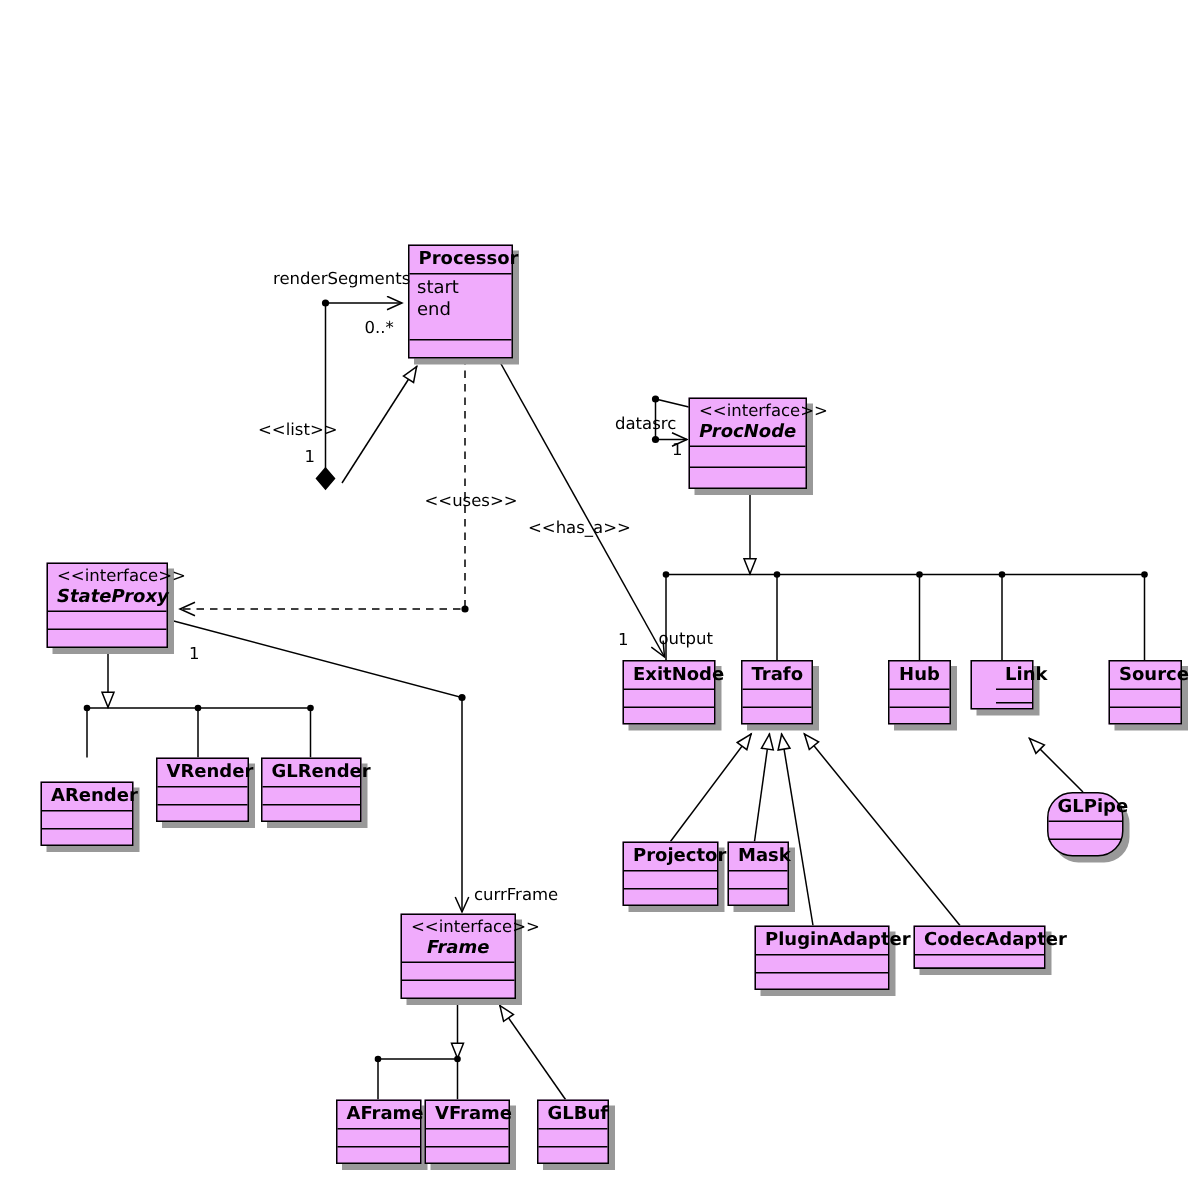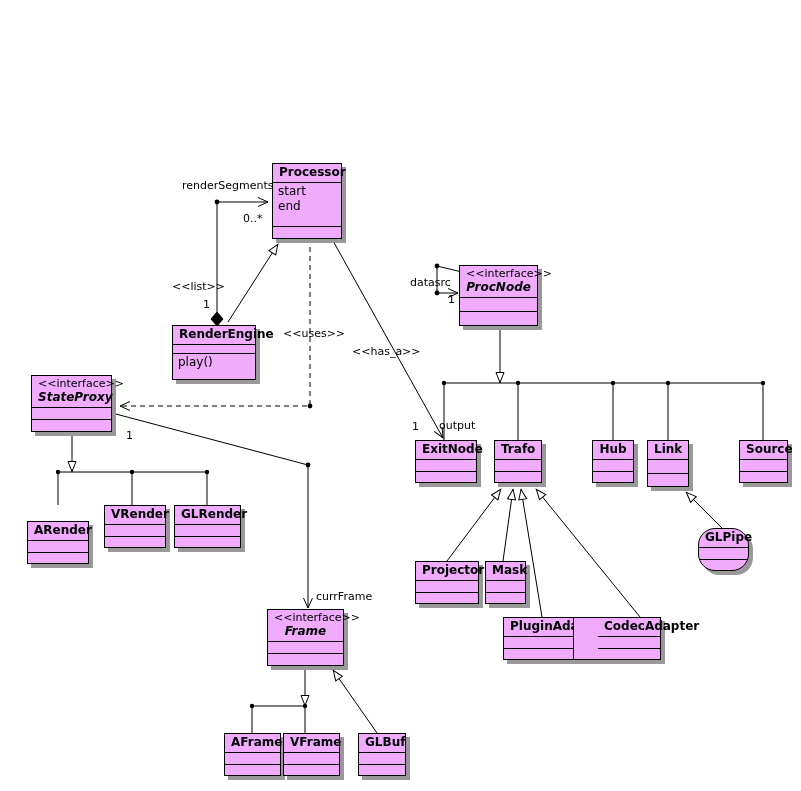--- a/index.html
+++ b/index.html
@@ -210,27 +210,20 @@
 
   <div class="uml-class" style="left:272px; top:163px; width:70px; height:76px;">
     <div class="cls-header">Processor</div>
     <div class="cls-compartment cls-sep">
       <span class="member">start</span>
       <span class="member">end</span>
     </div>
     <div class="cls-compartment cls-sep empty"></div>
   </div>
 
-  <div class="uml-class" style="left:172px; top:325px; width:84px; height:55px;">
-    <div class="cls-header">RenderEngine</div>
-    <div class="cls-compartment cls-sep empty"></div>
-    <div class="cls-compartment cls-sep">
-      <span class="member">play()</span>
-    </div>
-  </div>
 
   <div class="uml-class" style="left:31px; top:375px; width:81px; height:57px;">
     <div class="cls-header iface">
       <span class="stereo">&lt;&lt;interface&gt;&gt;</span>
       <span class="iface-name">StateProxy</span>
     </div>
     <div class="cls-compartment cls-sep empty"></div>
     <div class="cls-compartment cls-sep empty"></div>
   </div>
 
@@ -272,21 +265,21 @@
     <div class="cls-compartment cls-sep empty"></div>
     <div class="cls-compartment cls-sep empty"></div>
   </div>
 
   <div class="uml-class" style="left:592px; top:440px; width:42px; height:43px;">
     <div class="cls-header">Hub</div>
     <div class="cls-compartment cls-sep empty"></div>
     <div class="cls-compartment cls-sep empty"></div>
   </div>
 
-  <div class="uml-class" style="left:647px; top:440px; width:42px; height:47px;">
+  <div class="uml-class" style="left:647px; top:440px; width:42px; height:33px;padding-left:16px;">
     <div class="cls-header">Link</div>
     <div class="cls-compartment cls-sep empty"></div>
     <div class="cls-compartment cls-sep empty"></div>
   </div>
 
   <div class="uml-class" style="left:739px; top:440px; width:49px; height:43px;">
     <div class="cls-header">Source</div>
     <div class="cls-compartment cls-sep empty"></div>
     <div class="cls-compartment cls-sep empty"></div>
   </div>
@@ -308,21 +301,21 @@
     <div class="cls-compartment cls-sep empty"></div>
     <div class="cls-compartment cls-sep empty"></div>
   </div>
 
   <div class="uml-class" style="left:503px; top:617px; width:90px; height:43px;">
     <div class="cls-header">PluginAdapter</div>
     <div class="cls-compartment cls-sep empty"></div>
     <div class="cls-compartment cls-sep empty"></div>
   </div>
 
-  <div class="uml-class" style="left:573px; top:617px; width:88px; height:43px;padding-left:24px;">
+  <div class="uml-class" style="left:609px; top:617px; width:88px; height:29px;">
     <div class="cls-header">CodecAdapter</div>
     <div class="cls-compartment cls-sep empty"></div>
     <div class="cls-compartment cls-sep empty"></div>
   </div>
 
   <div class="uml-class" style="left:267px; top:609px; width:77px; height:57px;">
     <div class="cls-header iface">
       <span class="stereo">&lt;&lt;interface&gt;&gt;</span>
       <span class="iface-name">Frame</span>
     </div>

